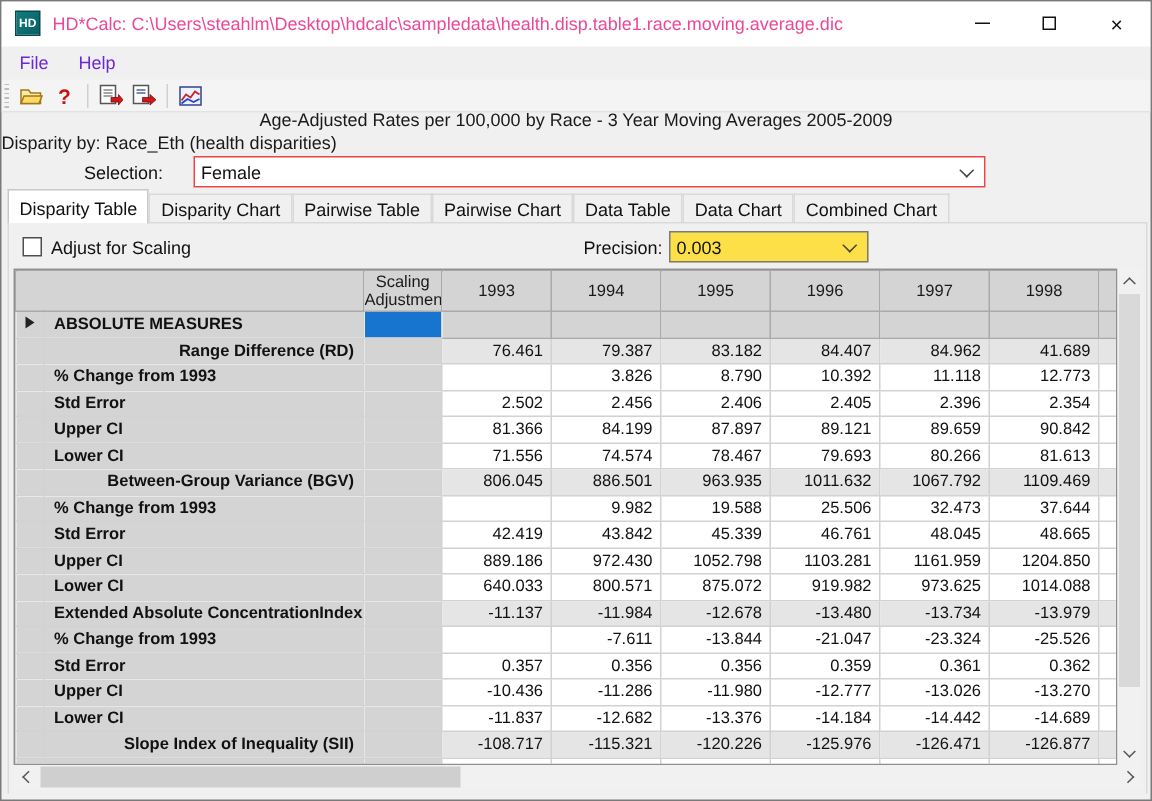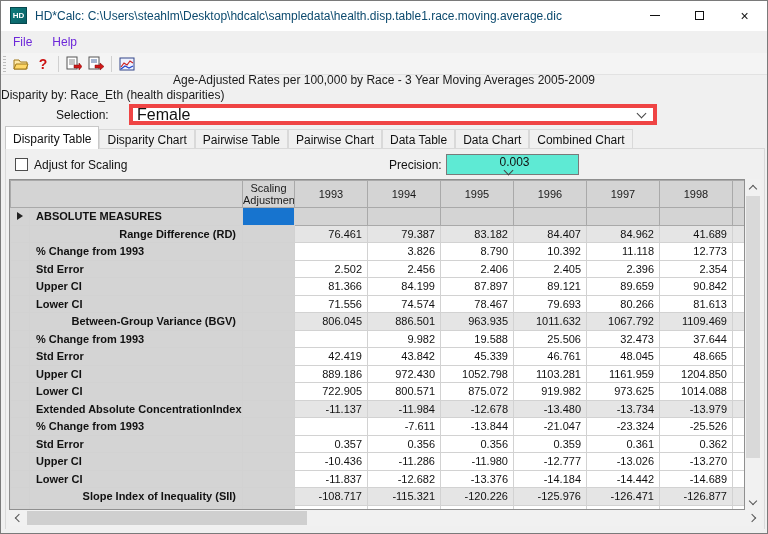--- a/index.html
+++ b/index.html
@@ -7,21 +7,21 @@
               font-family:"Liberation Sans", sans-serif; }
   .window { position:relative; width:768px; height:534px; background:#f0f0f0;
             border:1px solid #7a7a7a; overflow:hidden; }
 
   
   .titlebar { position:absolute; top:0; left:0; width:100%; height:30px; background:#ffffff;
               display:flex; align-items:center; border-bottom:1px solid #ffffff; }
   .app-icon { width:17px; height:17px; margin:0 8px 0 9px; background:linear-gradient(135deg,#0e7d7d,#0a5f66);
               color:#fff; font-size:8px; font-weight:bold; display:flex; align-items:center; justify-content:center;
               border:1px solid #06484e; }
-  .title-text { font-size:12px; color:#0c4a6e; white-space:nowrap; overflow:hidden; }
+  .title-text { font-size:12px; color:#ec4899; white-space:nowrap; overflow:hidden; }
   .win-btns { margin-left:auto; display:flex; height:100%; }
   .win-btn { width:45px; height:100%; display:flex; align-items:center; justify-content:center; color:#111; }
   .glyph-min { width:10px; height:0; border-top:1px solid #111; display:block; }
   .glyph-max { width:9px; height:9px; border:1px solid #111; display:block; }
   .glyph-close { font-size:14px; line-height:1; }
 
   
   .menubar { position:absolute; top:30px; left:0; width:100%; height:22px; background:#f0f0f0;
              display:flex; align-items:center; font-size:12px; color:#6d28d9; }
   .menu-item { padding:2px 8px; margin-left:4px; }
@@ -34,42 +34,42 @@
   .tb-icon { width:20px; height:18px; display:flex; align-items:center; justify-content:center; margin:0 1px; }
   .tb-sep { width:1px; height:16px; background:#d0d0d0; margin:0 4px; }
 
   
   .hdr1 { position:absolute; top:72px; left:0; width:100%; text-align:center; font-size:12px; color:#1a1a1a; }
   .hdr2 { position:absolute; top:87px; left:0; width:100%; font-size:12px; color:#1a1a1a; }
 
   
   .sel-label { position:absolute; top:107px; left:55px; font-size:12px; color:#111; }
   .sel-combo { position:absolute; top:103px; left:128px; width:528px; height:21px; background:#fff;
-               border:4px solid #ef4444; font-size:16px; color:#111; display:flex; align-items:center; }
+               border:1px solid #ef4444; font-size:12px; color:#111; display:flex; align-items:center; }
   .combo-val { padding-left:4px; flex:1; }
   .chev-down { width:7px; height:7px; border-right:1px solid #444; border-bottom:1px solid #444;
                transform:rotate(45deg); margin-right:8px; margin-top:-3px; }
 
   
   .tabstrip { position:absolute; top:126px; left:4px; height:22px; display:flex; align-items:flex-end; font-size:12px; }
   .tab { padding:3px 7px 4px 7px; border:1px solid #d9d9d9; border-bottom:none; background:#f0f0f0;
          color:#111; margin-right:0; height:20px; white-space:nowrap; }
   .tab.active { background:#fff; height:23px; padding-top:5px; position:relative; z-index:3;
                 border:1px solid #c8c8c8; border-bottom:none; }
 
   
   .panel { position:absolute; top:147px; left:4px; width:760px; height:381px; background:#f0f0f0;
            border:1px solid #d9d9d9; }
 
   
   .chk-box { position:absolute; top:157px; left:14px; width:13px; height:13px; background:#fff; border:1px solid #4d4d4d; }
   .chk-label { position:absolute; top:157px; left:33px; font-size:12px; color:#111; }
   .prec-label { position:absolute; top:157px; left:388px; font-size:12px; color:#111; }
-  .prec-combo { position:absolute; top:153px; left:445px; width:133px; height:21px; background:#5eead4;
-                border:1px solid #7a7a7a; font-size:12px; color:#111; display:flex; align-items:center;flex-direction:column; }
+  .prec-combo { position:absolute; top:153px; left:445px; width:133px; height:21px; background:#fde047;
+                border:1px solid #7a7a7a; font-size:12px; color:#111; display:flex; align-items:center; }
 
   
   .grid-wrap { position:absolute; top:178px; left:8px; width:736px; height:331px; overflow:hidden;
                border:1px solid #8f8f8f; background:#fff; }
   table.grid { border-collapse:collapse; table-layout:fixed; width:722px; }
   table.grid td { border:1px solid #d2d2d2; font-size:11px; color:#111; overflow:hidden; white-space:nowrap; }
   table.grid thead td { background:#d4d4d4; border-color:#a9a9a9; text-align:center; font-size:11px;
                         color:#1a1a1a; height:27px; line-height:12px; }
   table.grid tbody tr { height:17.5px; }
   td.ind   { background:#d4d4d4; border-color:#a9a9a9; text-align:center; }
@@ -345,21 +345,21 @@
             <td class="val">1052.798</td>
             <td class="val">1103.281</td>
             <td class="val">1161.959</td>
             <td class="val">1204.850</td>
             <td class="filler"></td>
           </tr>
           <tr class="row-sub">
             <td class="ind"></td>
             <td class="lab">Lower CI</td>
             <td class="scale"></td>
-            <td class="val">722.905</td>
+            <td class="val">640.033</td>
             <td class="val">800.571</td>
             <td class="val">875.072</td>
             <td class="val">919.982</td>
             <td class="val">973.625</td>
             <td class="val">1014.088</td>
             <td class="filler"></td>
           </tr>
           <tr class="row-measure">
             <td class="ind"></td>
             <td class="lab">Extended Absolute ConcentrationIndex</td>

